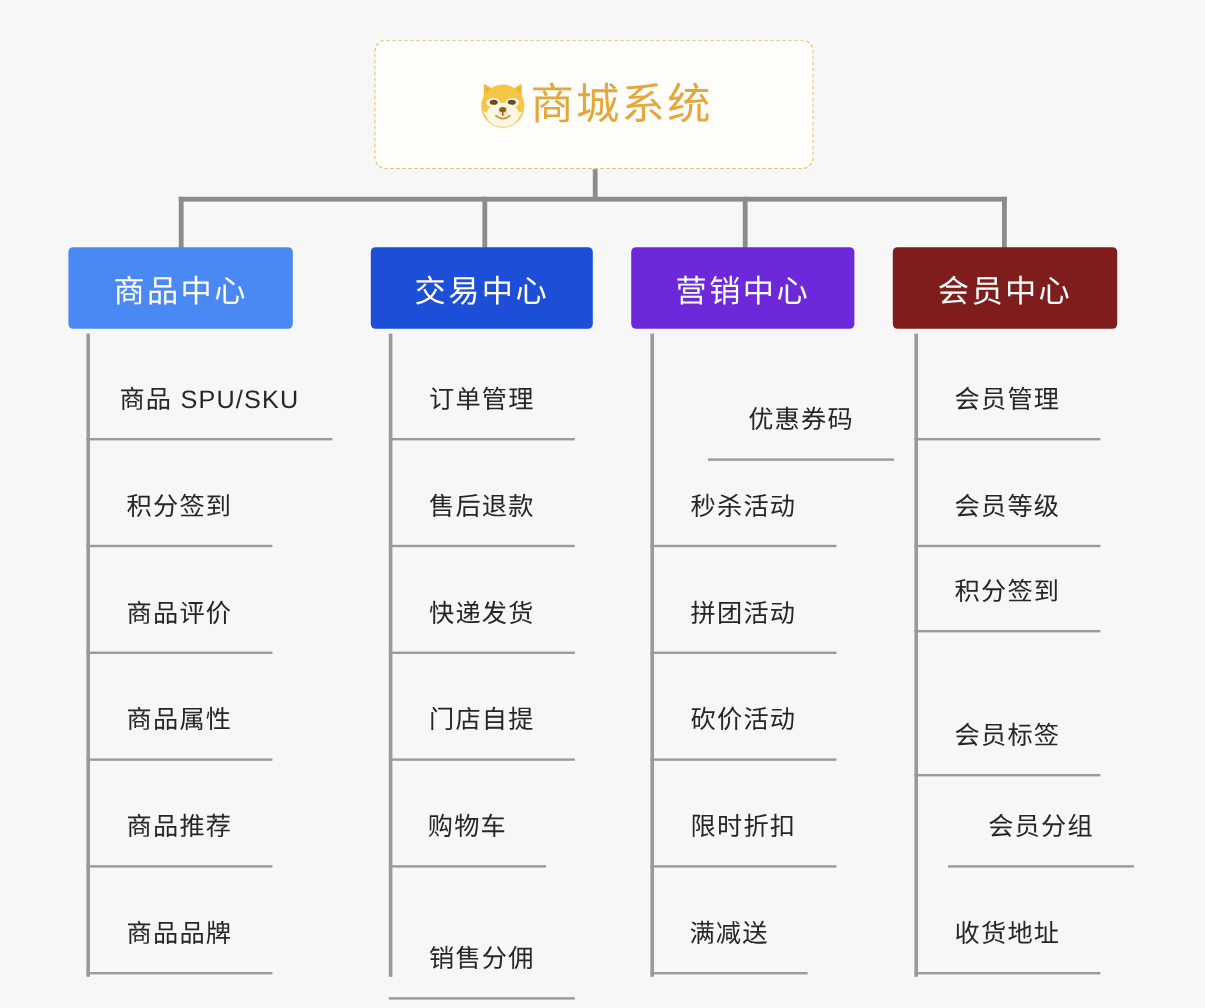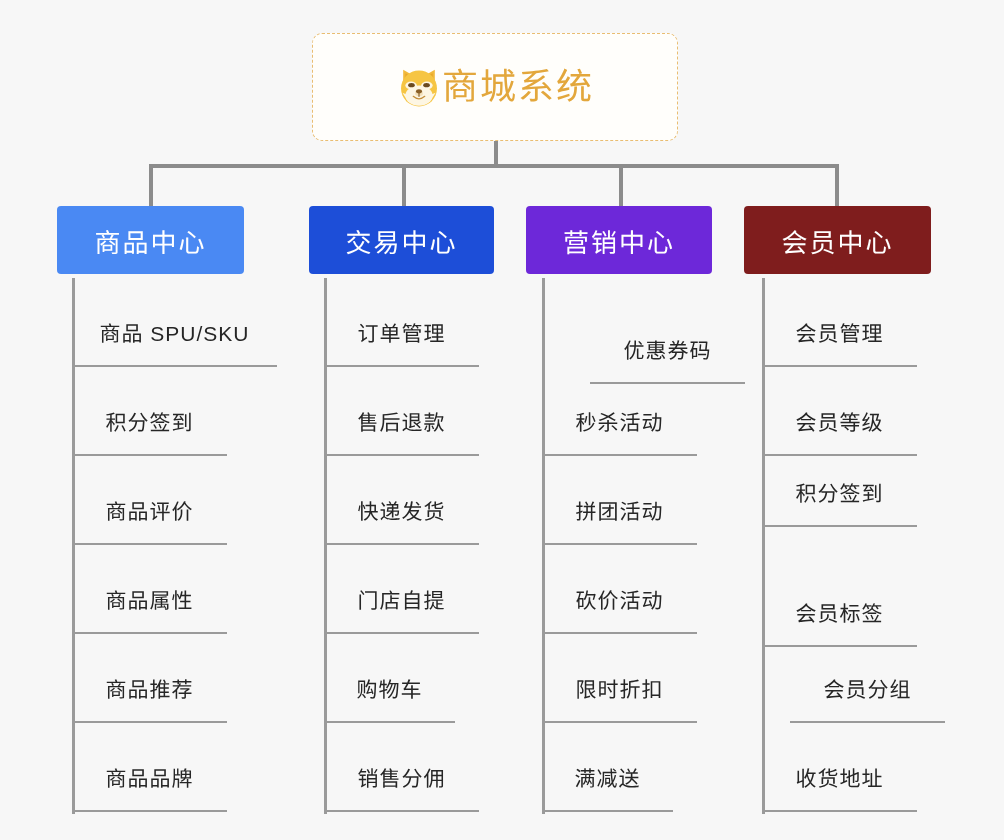--- a/index.html
+++ b/index.html
@@ -193,21 +193,21 @@
     </div>
     <div class="leaf-item" style="top:178px; width:155px;">
       <span class="leaf-label">快递发货</span>
     </div>
     <div class="leaf-item" style="top:267px; width:155px;">
       <span class="leaf-label">门店自提</span>
     </div>
     <div class="leaf-item" style="top:356px; width:131px;">
       <span class="leaf-label">购物车</span>
     </div>
-    <div class="leaf-item" style="top:445px; width:155px;">
+    <div class="leaf-item" style="top:466px; width:155px;">
       <span class="leaf-label">销售分佣</span>
     </div>
   </div>
 
   <div class="leaf-col" style="left:542px;">
     <div class="leaf-trunk" style="height:536px;"></div>
     <div class="leaf-item" style="top:17px;   width:155px;margin-left:48px;">
       <span class="leaf-label">优惠券码</span>
     </div>
     <div class="leaf-item" style="top:89px;  width:155px;">

